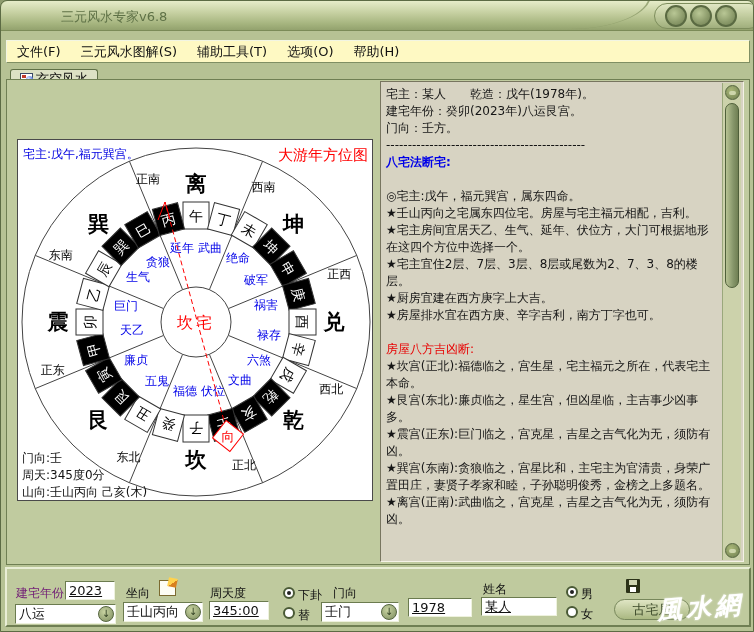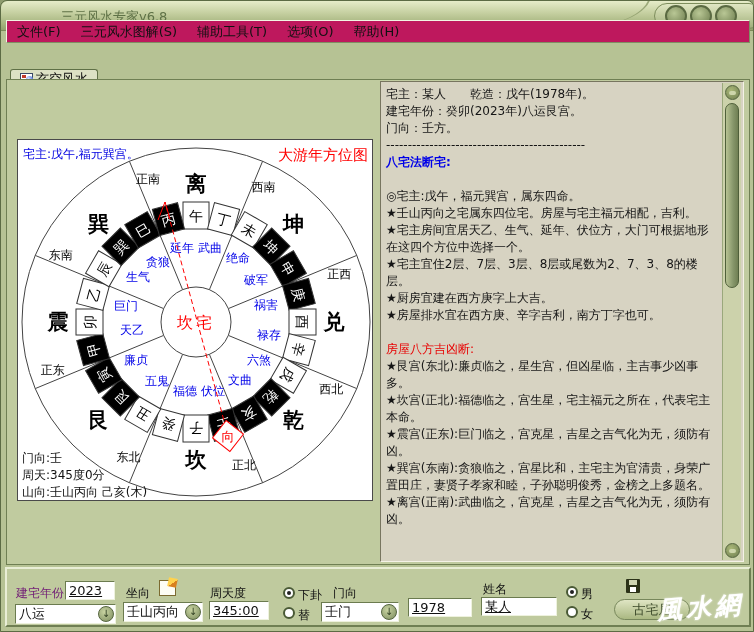--- a/index.html
+++ b/index.html
@@ -12,21 +12,21 @@
             border-bottom:1px solid #7b8b58;border-radius:7px 7px 0 0;}
   .title-text{position:absolute;left:60px;top:7px;font-size:13px;color:#5f7247;}
   .swoosh{position:absolute;left:560px;top:-6px;width:90px;height:34px;
           border-right:2px solid #8b9a68;border-bottom-right-radius:90% 100%;opacity:.8;}
   .btn-capsule{position:absolute;left:653px;top:2px;width:108px;height:26px;
                border:1px solid #7d8d5c;border-radius:13px;background:rgba(255,255,255,.08);}
   .wbtn{position:absolute;top:4px;width:22px;height:22px;border-radius:50%;
         background:radial-gradient(circle at 40% 35%,#b9c795 0%,#8d9c6c 55%,#6e7e50 100%);
         border:2px solid #5a6a42;}
   
-  .menubar{position:absolute;left:5px;top:19px;width:744px;height:23px;background:#be185d;
+  .menubar{position:absolute;left:5px;top:39px;width:744px;height:23px;background:#fef9c3;
            border:1px solid;border-color:#f2f5e3 #7f8f63 #7f8f63 #f2f5e3;display:flex;align-items:center;text-align:right;}
   .menu-item{padding:0 10px;font-size:13px;color:#111;}
   
   .tabs{position:absolute;left:9px;top:68px;height:21px;display:flex;gap:14px;flex-direction:column;}
   .tab{display:flex;align-items:center;gap:3px;padding:0 9px;height:21px;font-size:13px;
        background:#dce1c4;color:#111;border:1px solid #5f7046;border-bottom:none;border-radius:3px 3px 0 0;}
   .tab.sel{background:#8ea46f;color:#fff;}
   .ticon{display:inline-block;width:13px;height:13px;background:#fff;border:1px solid #3a4a66;position:relative;}
   .icon-compass::after{content:"";position:absolute;left:5px;top:2px;width:7px;height:7px;border-radius:50%;
        background:radial-gradient(circle at 35% 35%,#cfe0ff,#2b50c8);}
@@ -289,22 +289,22 @@
         <div class="rp blue">八宅法断宅:</div>
         <div class="rp blank">&nbsp;</div>
         <div class="rp n">◎宅主:戊午，福元巽宫，属东四命。</div>
         <div class="rp n">★壬山丙向之宅属东四位宅。房屋与宅主福元相配，吉利。</div>
         <div class="rp n">★宅主房间宜居天乙、生气、延年、伏位方，大门可根据地形在这四个方位中选择一个。</div>
         <div class="rp n">★宅主宜住2层、7层、3层、8层或尾数为2、7、3、8的楼层。</div>
         <div class="rp n">★厨房宜建在西方庚字上大吉。</div>
         <div class="rp n">★房屋排水宜在西方庚、辛字吉利，南方丁字也可。</div>
         <div class="rp blank">&nbsp;</div>
         <div class="rp red">房屋八方吉凶断:</div>
+        <div class="rp n">★坎宫(正北):福德临之，宫生星，宅主福元之所在，代表宅主本命。</div>
         <div class="rp n">★艮宫(东北):廉贞临之，星生宫，但凶星临，主吉事少凶事多。</div>
-        <div class="rp n">★坎宫(正北):福德临之，宫生星，宅主福元之所在，代表宅主本命。</div>
         <div class="rp n">★震宫(正东):巨门临之，宫克星，吉星之吉气化为无，须防有凶。</div>
         <div class="rp n">★巽宫(东南):贪狼临之，宫星比和，主宅主为官清贵，身荣广置田庄，妻贤子孝家和睦，子孙聪明俊秀，金榜之上多题名。</div>
         <div class="rp n">★离宫(正南):武曲临之，宫克星，吉星之吉气化为无，须防有凶。</div>
       </div>
     <div class="sbar">
       <div class="sbtn" style="top:2px;"></div>
       <div class="sthumb"></div>
       <div class="sbtn" style="top:460px;"></div>
     </div>
   </div>

